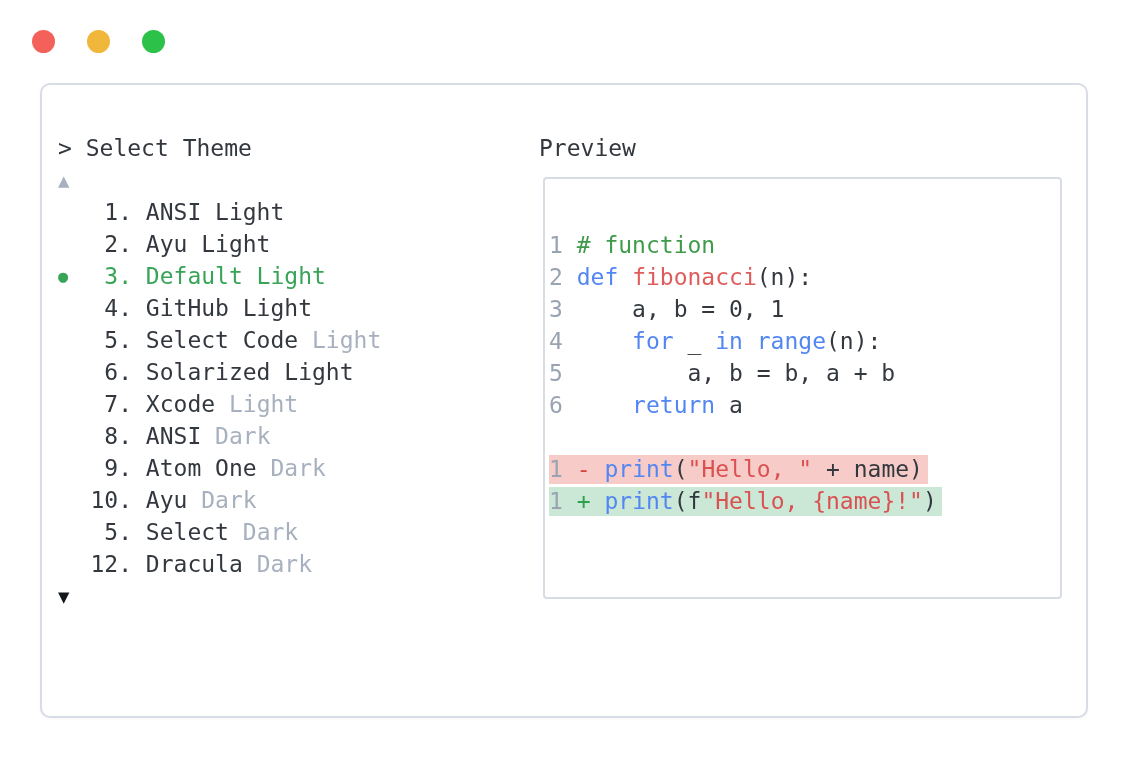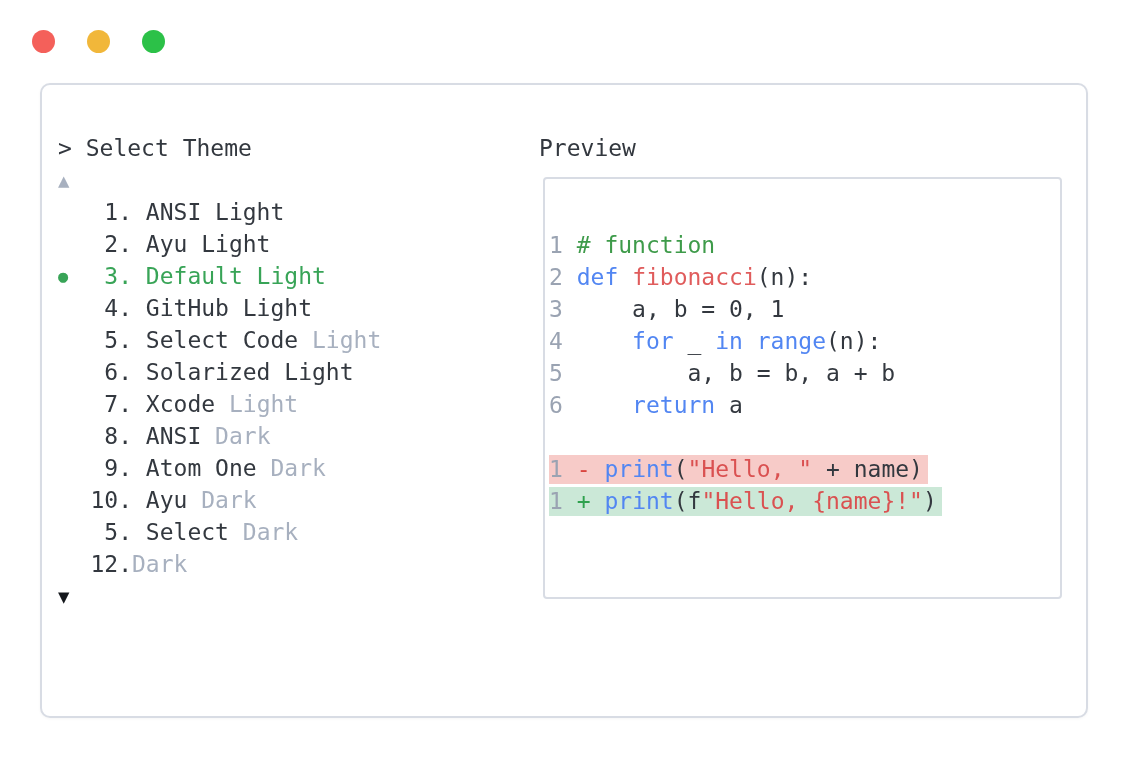--- a/index.html
+++ b/index.html
@@ -72,21 +72,21 @@
         <div class="item"><span class="bullet"></span><span class="inum">2.</span><span class="iname">Ayu Light</span></div>
         <div class="item"><span class="bullet">●</span><span class="inum sel">3.</span><span class="iname sel">Default Light</span></div>
         <div class="item"><span class="bullet"></span><span class="inum">4.</span><span class="iname">GitHub Light</span></div>
         <div class="item"><span class="bullet"></span><span class="inum">5.</span><span class="iname">Select Code </span><span class="imuted">Light</span></div>
         <div class="item"><span class="bullet"></span><span class="inum">6.</span><span class="iname">Solarized Light</span></div>
         <div class="item"><span class="bullet"></span><span class="inum">7.</span><span class="iname">Xcode </span><span class="imuted">Light</span></div>
         <div class="item"><span class="bullet"></span><span class="inum">8.</span><span class="iname">ANSI </span><span class="imuted">Dark</span></div>
         <div class="item"><span class="bullet"></span><span class="inum">9.</span><span class="iname">Atom One </span><span class="imuted">Dark</span></div>
         <div class="item"><span class="bullet"></span><span class="inum">10.</span><span class="iname">Ayu </span><span class="imuted">Dark</span></div>
         <div class="item"><span class="bullet"></span><span class="inum">5.</span><span class="iname">Select </span><span class="imuted">Dark</span></div>
-        <div class="item"><span class="bullet"></span><span class="inum">12.</span><span class="imuted">Dark</span></div>
+        <div class="item"><span class="bullet"></span><span class="inum">12.</span><span class="iname">Dracula </span><span class="imuted">Dark</span></div>
       </div>
     <div class="row scroll-down">▼</div>
   </div>
 
 
   <div class="preview-label">Preview</div>
   <div class="preview-box">
     <div id="code">
         <div class="code-line"><span class="line-inner"><span class="tk-lnum">1</span><span class="tk-plain"> </span><span class="tk-comment"># function</span></span></div>
         <div class="code-line"><span class="line-inner"><span class="tk-lnum">2</span><span class="tk-plain"> </span><span class="tk-keyword">def</span><span class="tk-plain"> </span><span class="tk-func">fibonacci</span><span class="tk-plain">(n):</span></span></div>

